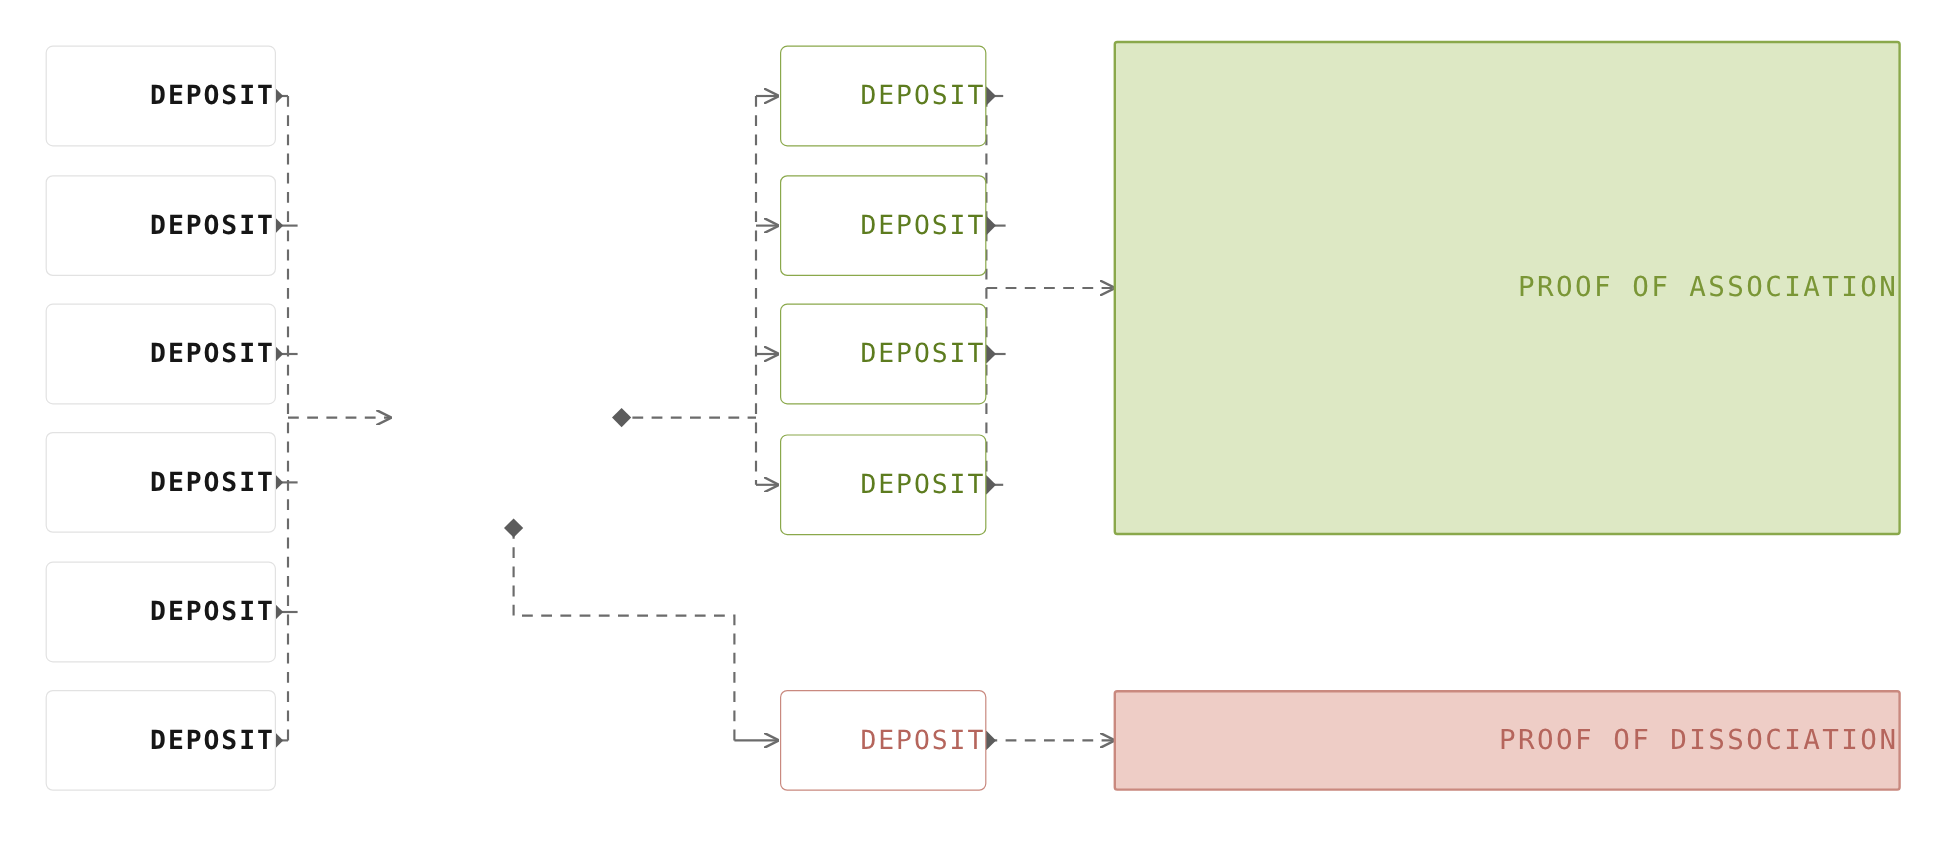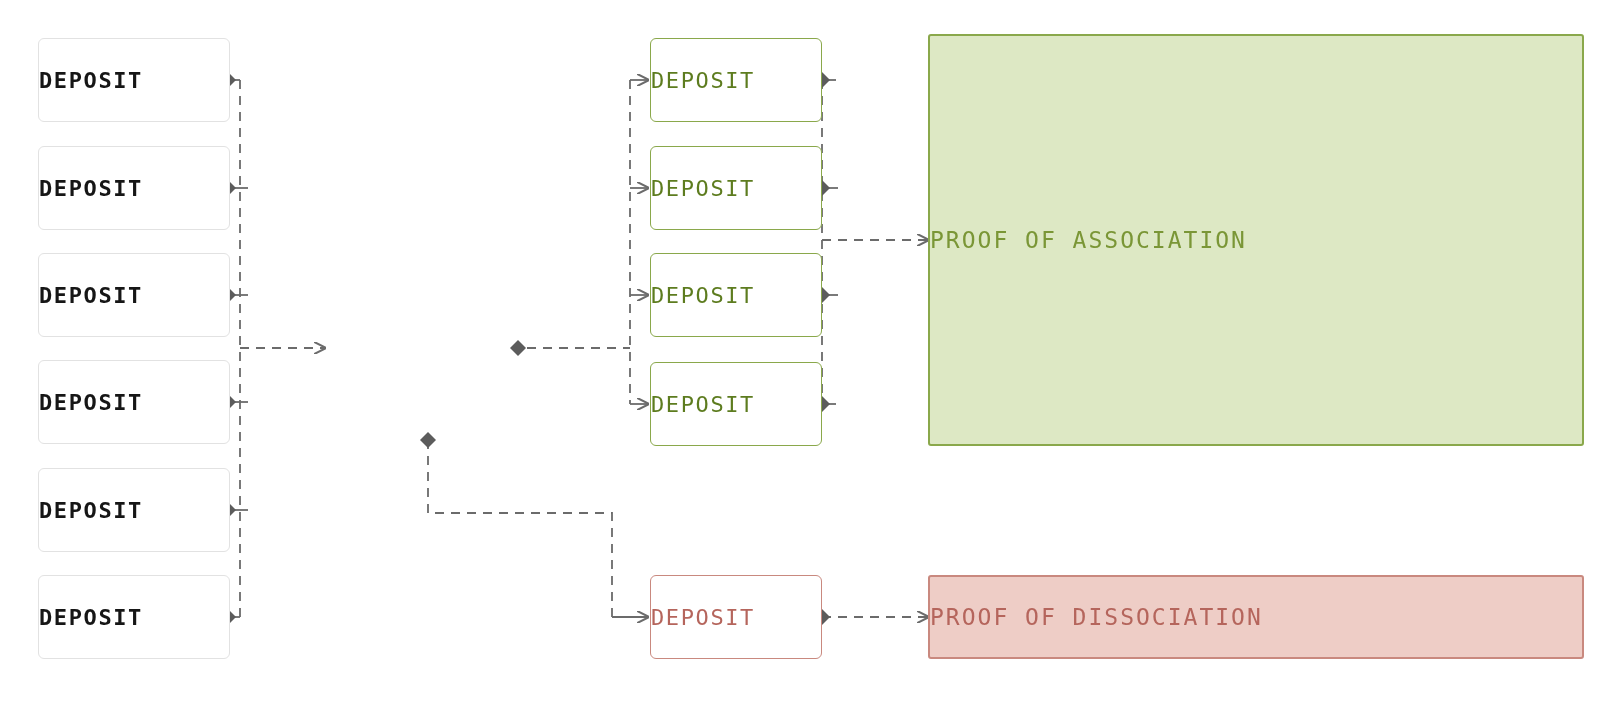--- a/index.html
+++ b/index.html
@@ -20,21 +20,21 @@
     left: 0;
     top: 0;
     width: 1616px;
     height: 706px;
   }
   .node {
     position: absolute;
     box-sizing: border-box;
     display: flex;
     align-items: center;
-    justify-content: flex-start;
+    justify-content: flex-end;
     border-radius: 6px;
     background: #ffffff;
   }
   .node-label {
     font-family: "DejaVu Sans Mono", monospace;
     letter-spacing: 1.6px;
     white-space: nowrap;
   }
   .deposit-plain {
     border: 1.6px solid #e2e2e2;

